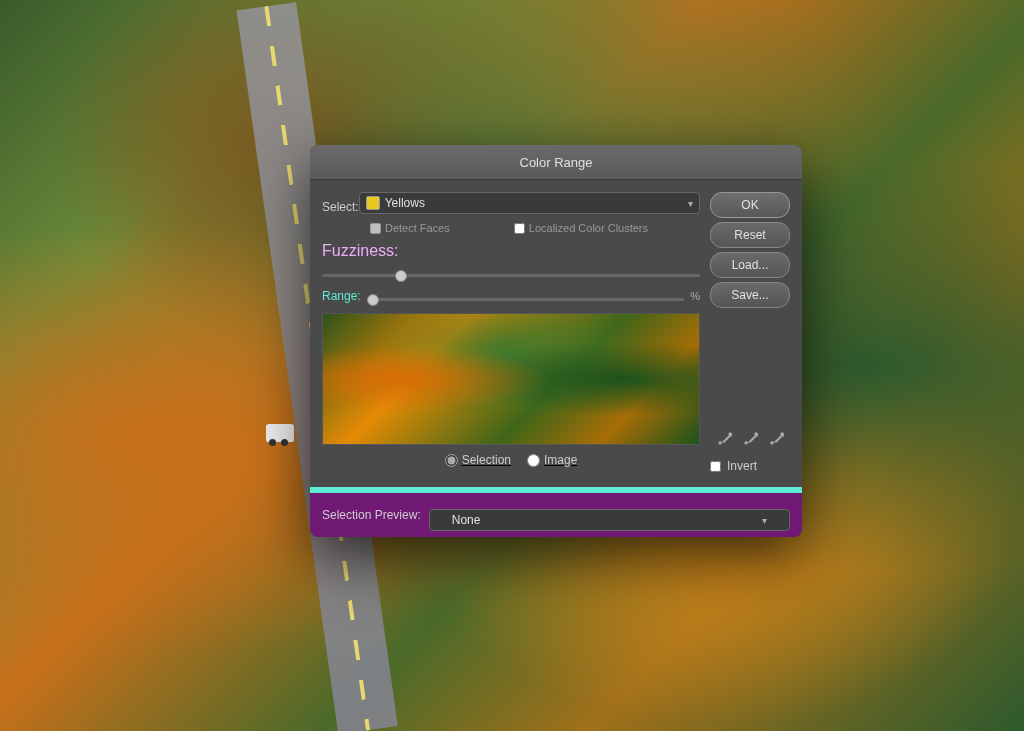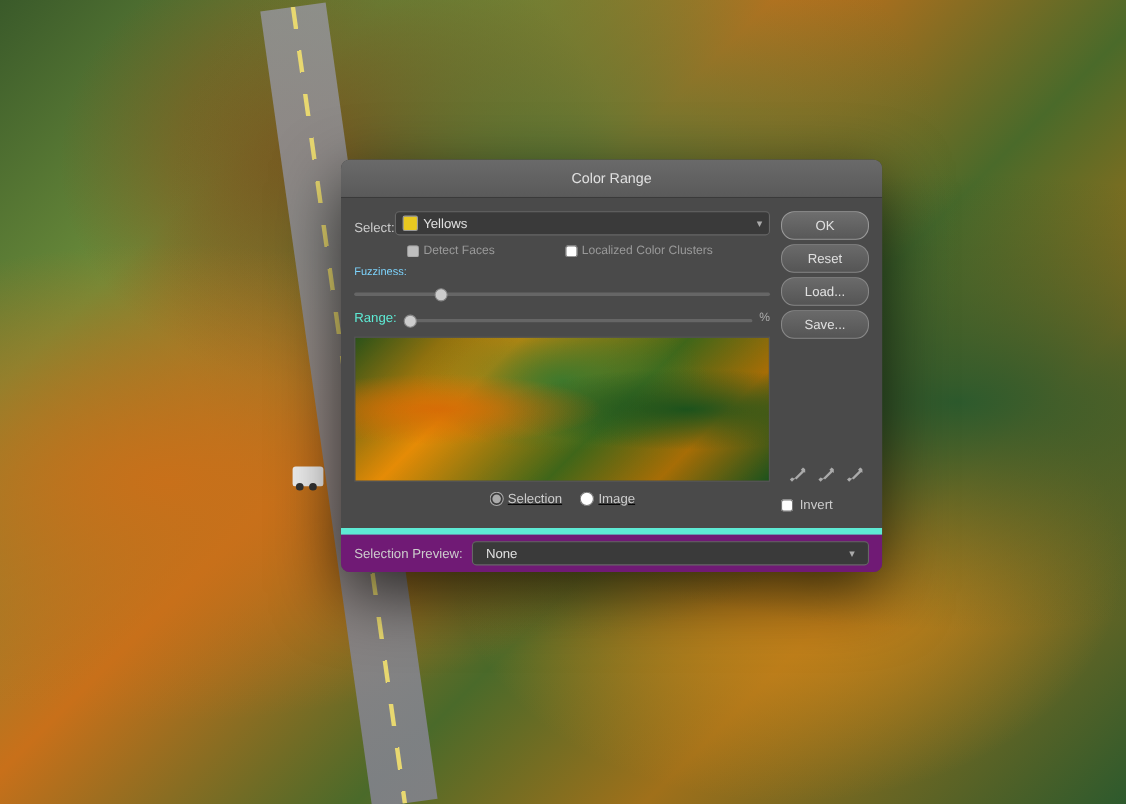--- a/index.html
+++ b/index.html
@@ -188,22 +188,22 @@
       font-size: 11px;
       color: #999;
     }
 
     
     .slider-section {
       margin-bottom: 6px;
     }
 
     .slider-label {
-      font-size: 10px;
-      color: #7dd3fc;
+      font-size: 16px;
+      color: #f0abfc;
       margin-bottom: 3px;
     }
 
     input[type="range"] {
       width: 100%;
       height: 3px;
       -webkit-appearance: none;
       background: #666;
       border-radius: 2px;
       outline: none;
@@ -312,25 +312,26 @@
       white-space: nowrap;
     }
 
     .preview-select {
       flex: 1;
       background: #3a3a3a;
       border: 1px solid #666;
       border-radius: 4px;
       color: #e0e0e0;
       font-size: 12px;
-      padding: 3px 12px;
+      padding: 3px 22px;
       display: flex;
       align-items: center;
       justify-content: space-between;
       cursor: pointer;
+      margin-top: 10px;
     }
 
     
     .btn {
       background: linear-gradient(to bottom, #6a6a6a, #555);
       border: 1px solid #888;
       border-radius: 12px;
       color: #e0e0e0;
       font-size: 12px;
       padding: 5px 16px;

